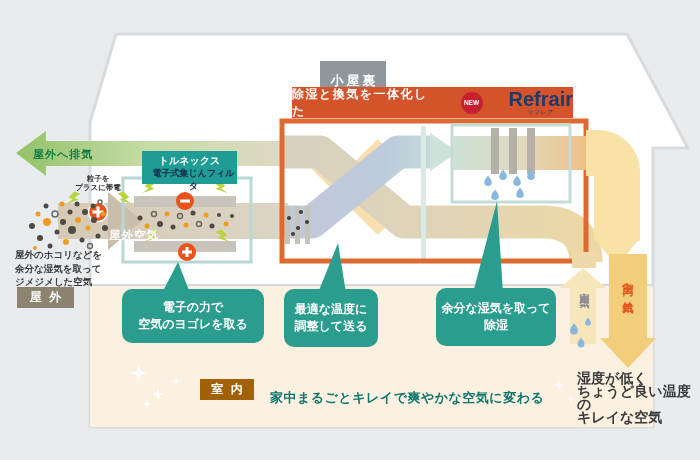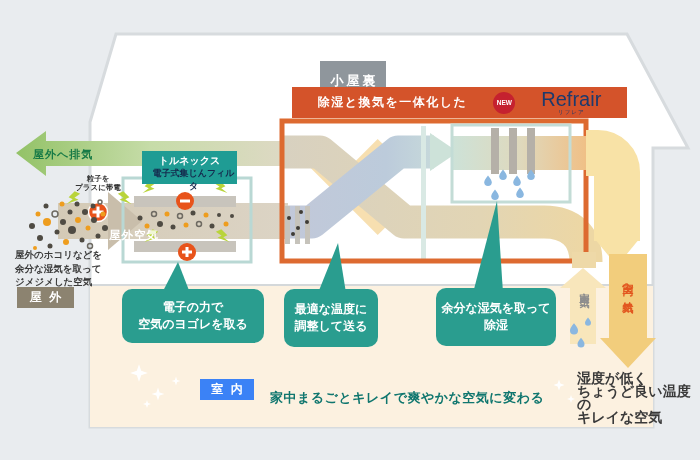--- a/index.html
+++ b/index.html
@@ -8,27 +8,27 @@
     font-family:"Liberation Sans","DejaVu Sans",sans-serif;
     background:#e9ecef;
   }
   .stage svg { position:absolute; left:0; top:0; }
   .abs { position:absolute; }
 
   #attic-badge { left:320px; top:61px; width:66px; height:39px; background:#8f969c;
     color:#fff; font-size:13px; font-weight:bold; letter-spacing:3px; text-indent:3px;
     display:flex; align-items:center; justify-content:center; }
 
-  #banner { left:292px; top:87px; width:335px; height:31px; background:#d4532a;
+  #banner { left:292px; top:87px; width:281px; height:31px; background:#d4532a;
     display:flex; align-items:center; justify-content:center; gap:26px; }
   .banner-label { color:#fff; font-weight:bold; font-size:12px; letter-spacing:1.5px; }
   .new-badge { width:22px; height:22px; border-radius:50%; background:#c5212f; color:#fff;
     font-size:6.5px; font-weight:bold; display:flex; align-items:center; justify-content:center; flex:none; }
   .brand-wrap { display:flex; flex-direction:column; align-items:center; line-height:1; }
-  .brand { color:#1d3a6d; font-size:20px; font-weight:normal; }
+  .brand { color:#1d3a6d; font-size:20px; font-weight:bold; }
   .brand-sub { color:#1d3a6d; font-size:5.5px; letter-spacing:1px; margin-top:1px; }
 
   #filter-label { left:142px; top:151px; width:95px; height:33px; background:#1f9c94;
     text-align:center; padding-top:3px; box-sizing:border-box; }
   .filter-line1 { color:#fff; font-size:10px; font-weight:bold; line-height:13px; display:block; }
   .filter-line2 { color:#15294d; font-size:9px; font-weight:bold; line-height:13px; display:block;padding-left:8px; }
 
   #exhaust-label { left:33px; top:147px; color:#167a46; font-size:11px; font-weight:bold; letter-spacing:1px; }
   #charge-note { left:66px; top:174px; width:64px; text-align:center; font-size:7.5px; font-weight:bold;
     color:#333; line-height:9px; }
@@ -38,21 +38,21 @@
     font-size:12px; font-weight:bold; letter-spacing:2px; text-indent:2px;
     display:flex; align-items:center; justify-content:center; }
 
   .bubble { background:#2a9d8f; border-radius:10px; color:#fff; font-weight:bold; font-size:12px;
     line-height:17px; display:flex; flex-direction:column; align-items:center; justify-content:center;
     text-align:center; }
   #bubble-clean { left:122px; top:289px; width:142px; height:54px; }
   #bubble-temp  { left:284px; top:289px; width:94px; height:58px; }
   #bubble-dehum { left:436px; top:288px; width:120px; height:58px; }
 
-  #indoor-badge { left:200px; top:379px; width:54px; height:21px; background:#3b82f6; color:#fff;
+  #indoor-badge { left:200px; top:379px; width:54px; height:21px; background:#a16207; color:#fff;
     font-size:12px; font-weight:bold; letter-spacing:2px; text-indent:2px;
     display:flex; align-items:center; justify-content:center; }
   #indoor-headline { left:270px; top:389px; font-size:13px; font-weight:bold; color:#0f766e;
     white-space:nowrap; letter-spacing:0.5px; }
 
   #supply-label { left:620px; top:274px; writing-mode:vertical-rl; color:#e2571f; font-size:11px;
     font-weight:bold; letter-spacing:2px; height:80px; }
   #return-label { left:577px; top:284px; writing-mode:vertical-rl; color:#8e8e8e; font-size:10px;
     font-weight:bold; letter-spacing:2px; height:60px; }
   #supply-note { left:577px; top:372px; font-size:14px; font-weight:bold; color:#3a3a3a; line-height:13px; }

